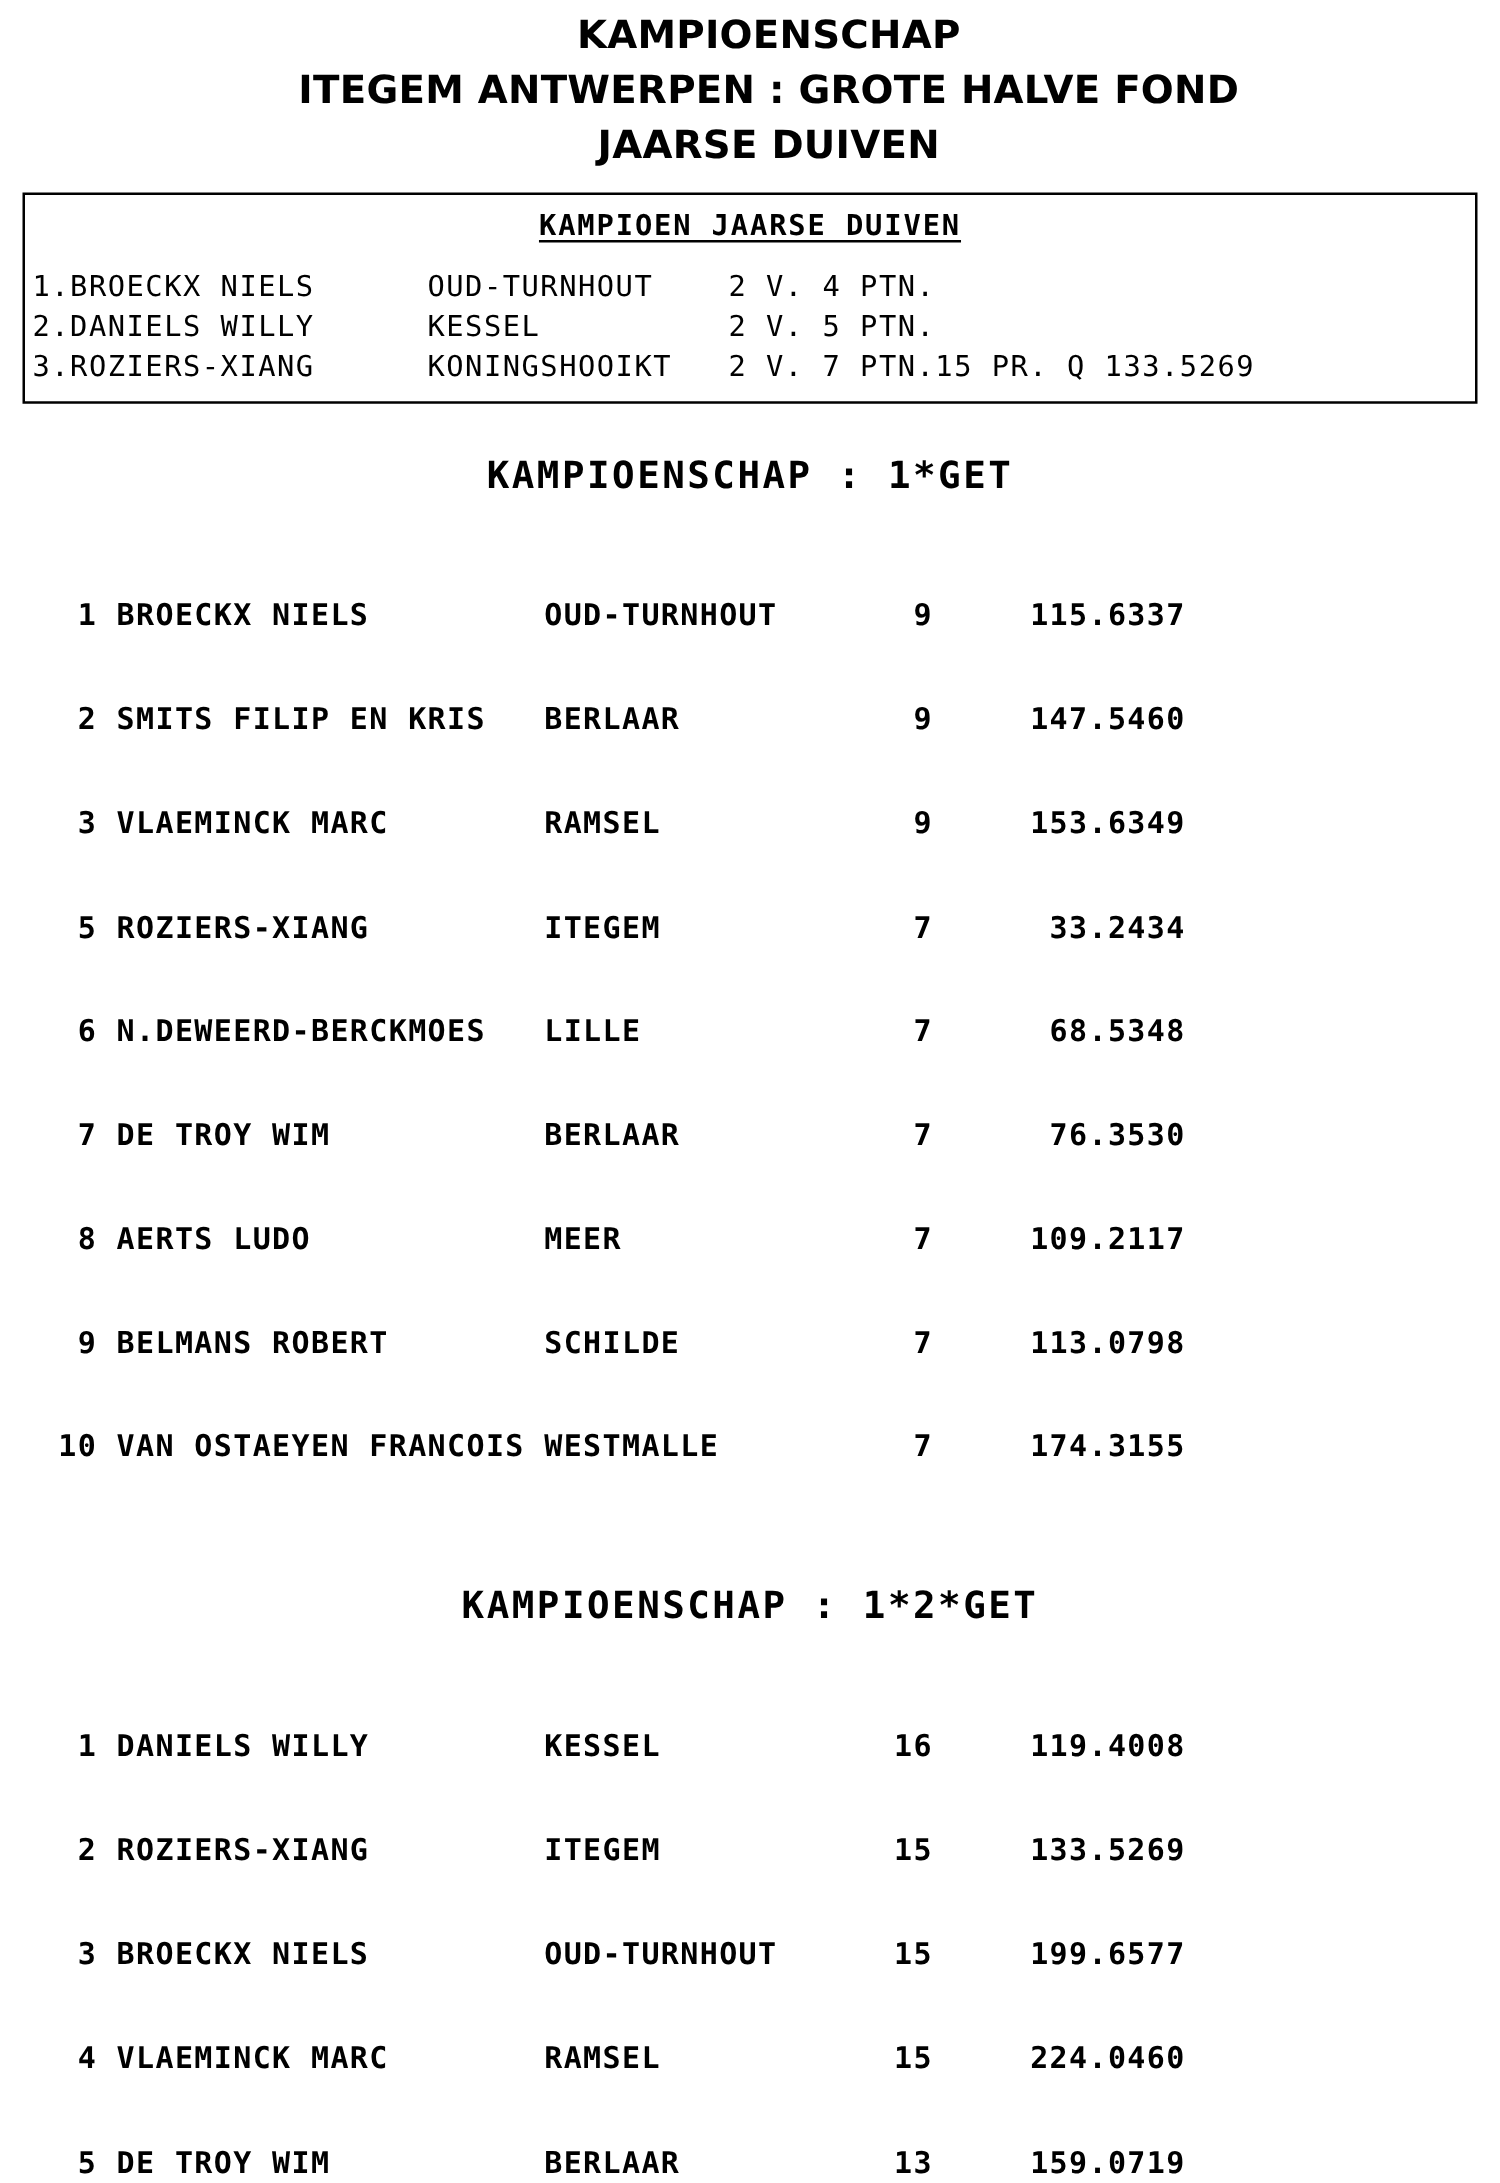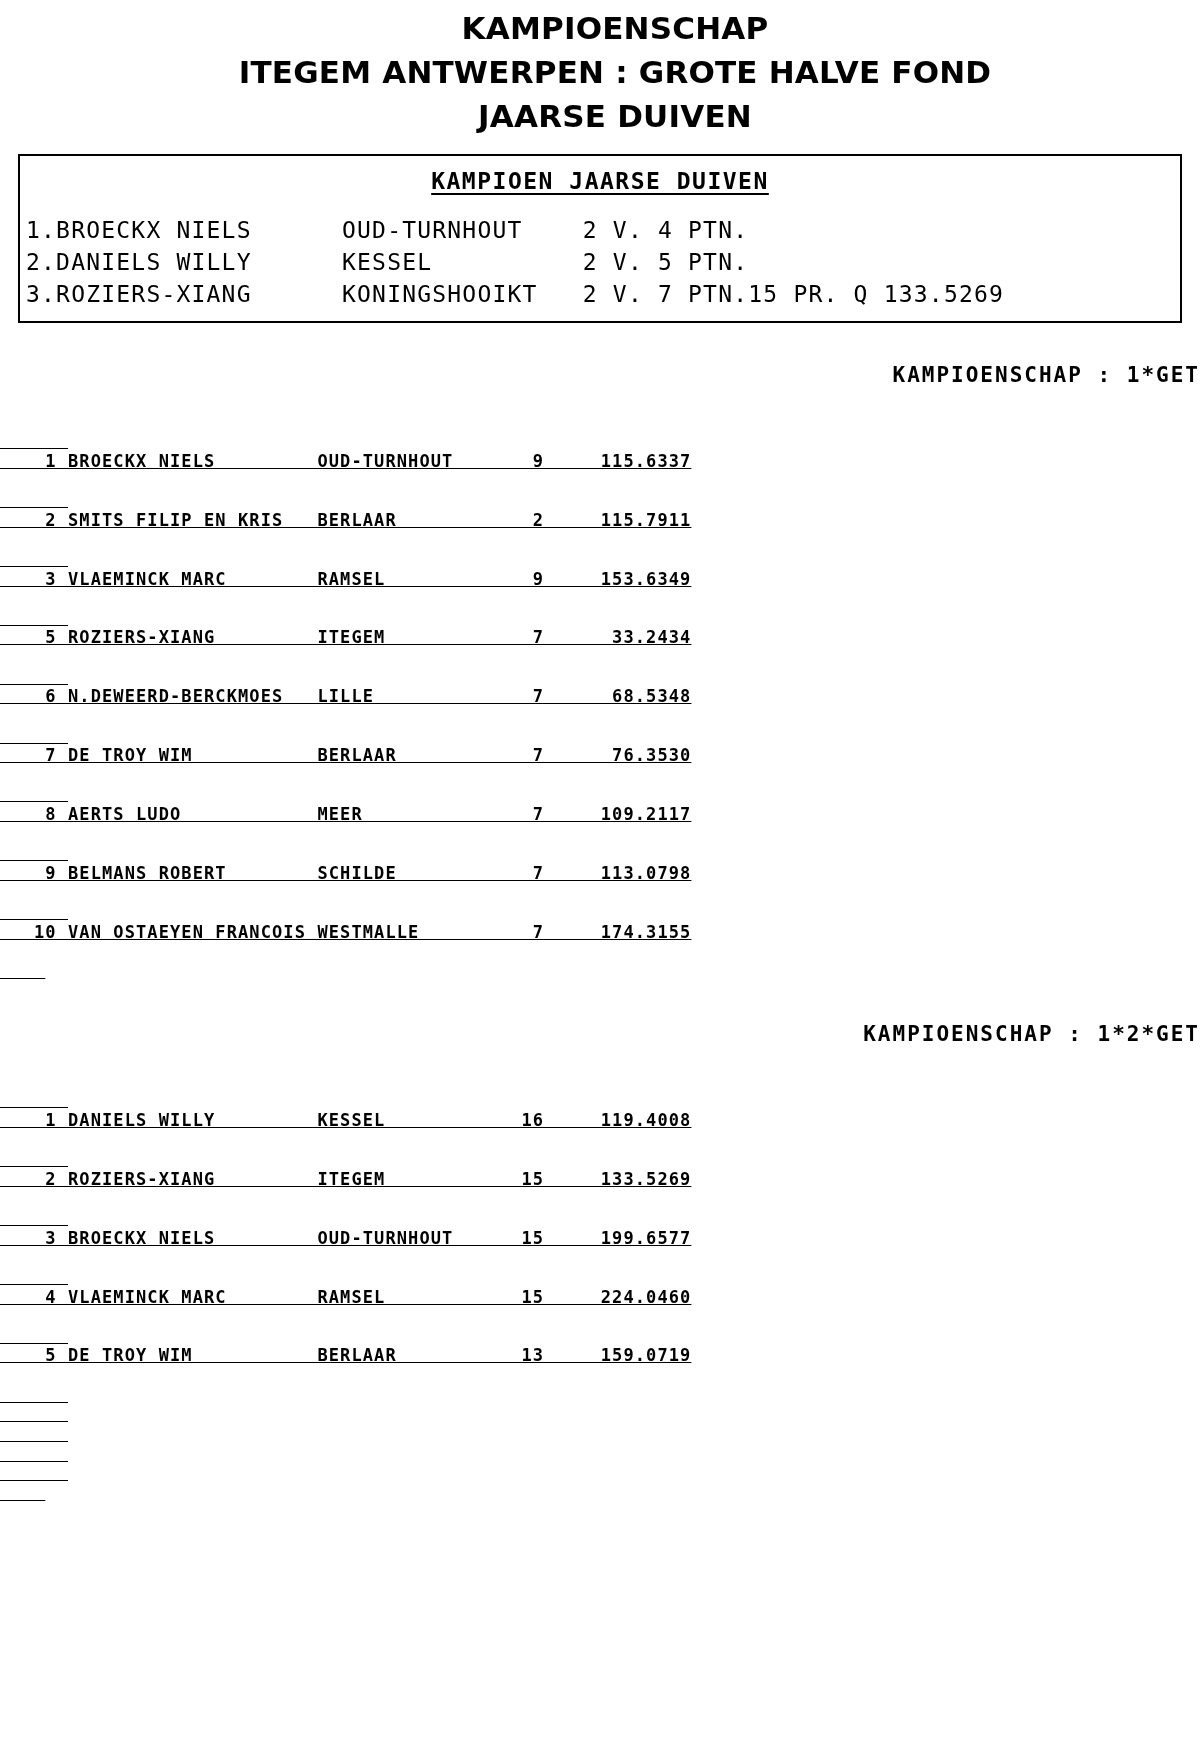--- a/index.html
+++ b/index.html
@@ -57,34 +57,33 @@
   }
   .champ-row {
     white-space: pre;
   }
 
   
   .section {
     margin-top: 40px;
   }
   .section-title {
-    text-align: right;
-    font-size: 21px;
+    text-align: center;
+    font-size: 30px;
     font-weight: bold;
     letter-spacing: 2px;
     margin-bottom: 26px;
     white-space: pre;
   }
   .rows {
-    font-size: 17px;
+    font-size: 24px;
     line-height: 1.155;
     letter-spacing: 1.1px;
     font-weight: bold;
     white-space: pre;
-    text-decoration: underline;
   }
   .rows .row {
     white-space: pre;
   }
 </style>
 </head>
 <body>
 
 <div class="page">
 
@@ -100,21 +99,21 @@
       <div class="champ-row">1.BROECKX NIELS      OUD-TURNHOUT    2 V. 4 PTN.</div>
       <div class="champ-row">2.DANIELS WILLY      KESSEL          2 V. 5 PTN.</div>
       <div class="champ-row">3.ROZIERS-XIANG      KONINGSHOOIKT   2 V. 7 PTN.15 PR. Q 133.5269</div>
     </div>
   </div>
 
   <div class="section">
     <div class="section-title">KAMPIOENSCHAP : 1*GET</div>
     <div class="rows">
       <div class="row">    1 BROECKX NIELS         OUD-TURNHOUT       9     115.6337</div>
-      <div class="row">    2 SMITS FILIP EN KRIS   BERLAAR            2     115.7911</div>
+      <div class="row">    2 SMITS FILIP EN KRIS   BERLAAR            9     147.5460</div>
       <div class="row">    3 VLAEMINCK MARC        RAMSEL             9     153.6349</div>
       <div class="row">    5 ROZIERS-XIANG         ITEGEM             7      33.2434</div>
       <div class="row">    6 N.DEWEERD-BERCKMOES   LILLE              7      68.5348</div>
       <div class="row">    7 DE TROY WIM           BERLAAR            7      76.3530</div>
       <div class="row">    8 AERTS LUDO            MEER               7     109.2117</div>
       <div class="row">    9 BELMANS ROBERT        SCHILDE            7     113.0798</div>
       <div class="row">   10 VAN OSTAEYEN FRANCOIS WESTMALLE          7     174.3155</div>
     </div>
   </div>
 

